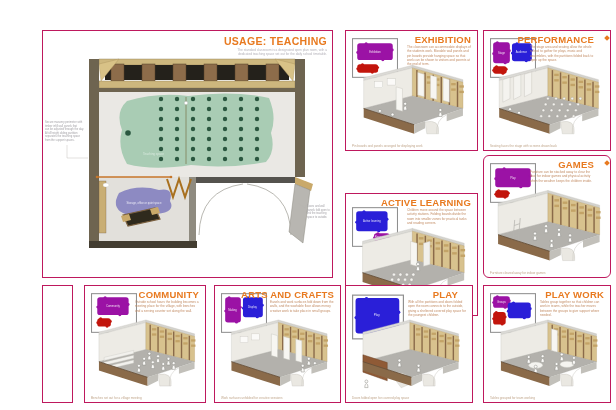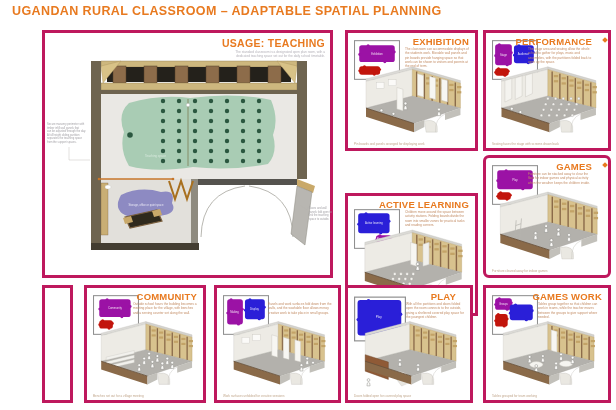--- a/index.html
+++ b/index.html
@@ -1,20 +1,20 @@
 <!DOCTYPE html>
 <html><head>
 <meta charset="utf-8">
 <style>
   html,body{margin:0;padding:0;background:#ffffff;}
   #sheet{position:relative;width:616px;height:410px;background:#fff;overflow:hidden;
          font-family:"Liberation Sans",sans-serif;}
   .hdr{position:absolute;left:12px;top:4px;font-size:12.5px;font-weight:bold;
        letter-spacing:0.4px;color:#e87a20;white-space:nowrap;}
-  .panel{position:absolute;background:#fff;border:3px solid #be185d;box-sizing:border-box;}
+  .panel{position:absolute;background:#fff;border:1px solid #be185d;box-sizing:border-box;}
   #p-main{left:42px;top:30px;width:291px;height:248px;}
   #p-exhibition{left:345px;top:30px;width:133px;height:121px;}
   #p-performance{left:483px;top:30px;width:128px;height:121px;}
   #p-active{left:345px;top:155px;width:133px;height:123px;margin-top:38px;}
   #p-games{left:483px;top:155px;width:128px;height:123px;border-radius:6px;}
   #p-empty{left:42px;top:285px;width:31px;height:118px;}
   #p-community{left:84px;top:285px;width:122px;height:118px;}
   #p-arts{left:214px;top:285px;width:127px;height:118px;}
   #p-play{left:345px;top:285px;width:128px;height:118px;}
   #p-group{left:483px;top:285px;width:128px;height:118px;}
@@ -31,21 +31,20 @@
   .mini-map{position:absolute;left:6px;top:7px;width:46px;height:40px;}
   .p-caption{position:absolute;left:6px;bottom:2px;font-size:3.1px;color:#c0a68b;white-space:nowrap;}
   #plan{position:absolute;left:0;top:26px;width:291px;height:200px;}
   .tmark{position:absolute;top:5px;right:1px;width:4px;height:4px;background:#e87a20;
          transform:rotate(45deg);}
 </style>
 </head>
 <body>
 
 <div id="sheet">
-  <div class="hdr">UGANDAN RURAL CLASSROOM –  ADAPTABLE SPATIAL PLANNING</div>
 
   <div class="panel" id="p-main">
     <div class="main-title">USAGE: TEACHING</div>
     <div class="main-desc">
       <div>The standard classroom is a designated open plan room, with a</div>
       <div>dedicated teaching space set out for the daily school timetable.</div>
     </div>
     <div id="plan">
         <svg viewBox="0 0 291 200">
           <rect x="56" y="2" width="196" height="6" fill="#cdb77e" stroke="#8a7a50" stroke-width="0.4"></rect>
@@ -588,20 +587,21 @@
           <circle cx="18.5" cy="13.600000000000001" r="1.4" fill="#9b12a5"></circle>
           <rect x="21" y="4" width="19" height="19" rx="2.5" fill="#2a1fd8"></rect>
           <circle cx="25.75" cy="4.5" r="1.5" fill="#2a1fd8"></circle>
           <circle cx="34.68" cy="22.5" r="1.5" fill="#2a1fd8"></circle>
           <circle cx="21.5" cy="14.450000000000001" r="1.4" fill="#2a1fd8"></circle>
           <circle cx="39.5" cy="11.600000000000001" r="1.4" fill="#2a1fd8"></circle>
           <text x="11" y="17" font-size="2.6" fill="rgba(255,255,255,0.85)" text-anchor="middle">Making</text>
           <text x="30" y="14" font-size="2.6" fill="rgba(255,255,255,0.85)" text-anchor="middle">Display</text>
         </svg>
       </div>
+    <div class="p-title">ARTS AND CRAFTS</div>
     <div class="p-desc">Easels and work surfaces fold down from the walls, and the washable floor allows messy creative work to take place in small groups.</div>
     <div class="scene">
         <svg viewBox="0 0 130 92" preserveAspectRatio="xMidYMid meet">
           <polygon points="12,22 66,8 66,11 12,25" fill="#dbdad6" stroke="#c4c2bd" stroke-width="0.4"></polygon>
           <polygon points="66,8 122,24 122,27 66,11" fill="#d3d2cd" stroke="#c4c2bd" stroke-width="0.4"></polygon>
           <polygon points="12,25 66,11 66,42 12,56" fill="#edebe5" stroke="#c9c7c1" stroke-width="0.4"></polygon>
           <polygon points="66,11 122,27 122,56 66,42" fill="#d8c28e" stroke="#b49a62" stroke-width="0.4"></polygon>
           <line x1="71" y1="13.4285" x2="71" y2="43.25" stroke="#8a6a49" stroke-width="1.6"></line>
           <rect x="73" y="17.4285" width="5" height="2.6" fill="#c3a367"></rect>
           <rect x="73" y="23.4285" width="5" height="2.6" fill="#c3a367"></rect>
@@ -728,21 +728,21 @@
           <circle cx="17.5" cy="17.25" r="1.4" fill="#2a1fd8"></circle>
           <circle cx="38.5" cy="15" r="1.4" fill="#2a1fd8"></circle>
           <rect x="3" y="18" width="12" height="12" rx="2.5" fill="#c2150c"></rect>
           <circle cx="6" cy="18.5" r="1.5" fill="#c2150c"></circle>
           <circle cx="11.64" cy="29.5" r="1.5" fill="#c2150c"></circle>
           <circle cx="3.5" cy="24.6" r="1.4" fill="#c2150c"></circle>
           <circle cx="14.5" cy="22.8" r="1.4" fill="#c2150c"></circle>
           <text x="11" y="9" font-size="2.6" fill="rgba(255,255,255,0.85)" text-anchor="middle">Groups</text>
         </svg>
       </div>
-    <div class="p-title">GAMES WORK</div>
+    <div class="p-title">PLAY WORK</div>
     <div class="p-desc">Tables group together so that children can work in teams, while the teacher moves between the groups to give support where needed.</div>
     <div class="scene">
         <svg viewBox="0 0 130 92" preserveAspectRatio="xMidYMid meet">
           <polygon points="12,22 66,8 66,11 12,25" fill="#dbdad6" stroke="#c4c2bd" stroke-width="0.4"></polygon>
           <polygon points="66,8 122,24 122,27 66,11" fill="#d3d2cd" stroke="#c4c2bd" stroke-width="0.4"></polygon>
           <polygon points="12,25 66,11 66,42 12,56" fill="#edebe5" stroke="#c9c7c1" stroke-width="0.4"></polygon>
           <polygon points="66,11 122,27 122,56 66,42" fill="#d8c28e" stroke="#b49a62" stroke-width="0.4"></polygon>
           <line x1="71" y1="13.4285" x2="71" y2="43.25" stroke="#8a6a49" stroke-width="1.6"></line>
           <rect x="73" y="17.4285" width="5" height="2.6" fill="#c3a367"></rect>
           <rect x="73" y="23.4285" width="5" height="2.6" fill="#c3a367"></rect>

